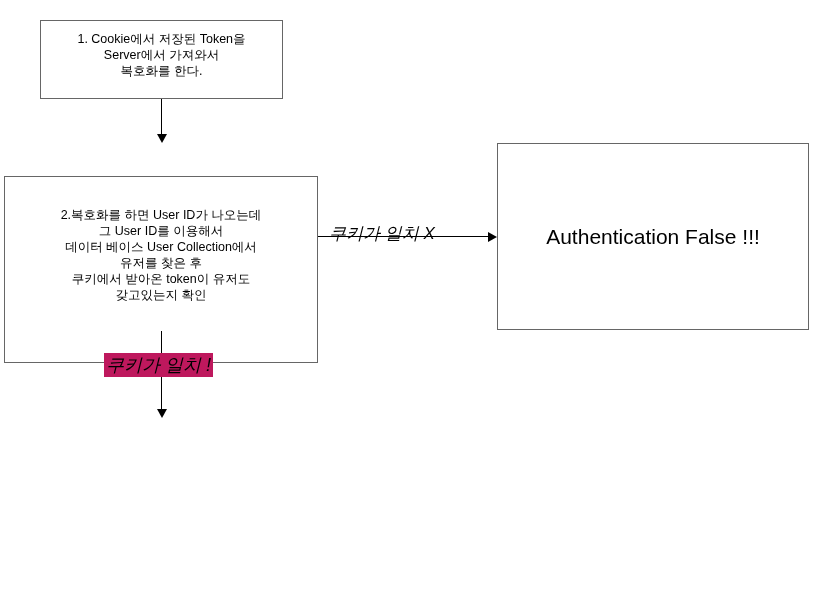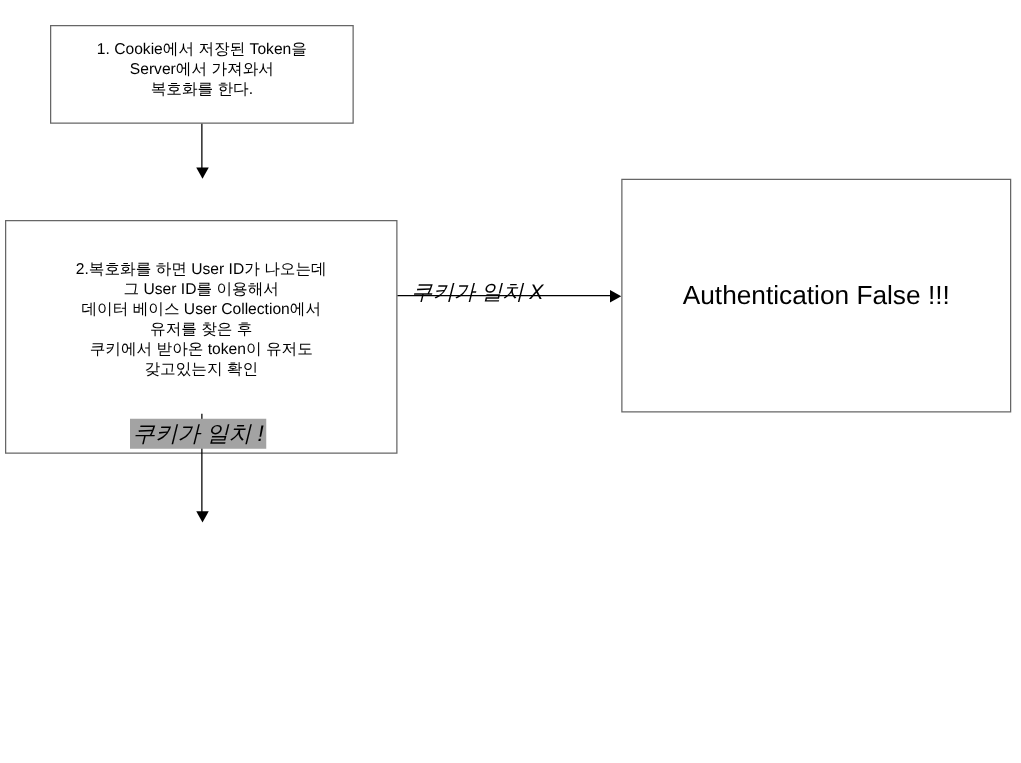--- a/index.html
+++ b/index.html
@@ -107,24 +107,24 @@
     font-style: italic;
   }
   #edge-label-match-x {
     left: 329px;
     top: 223px;
     font-size: 17px;
     line-height: 22px;
   }
   #edge-label-match-ok {
     left: 104px;
-    top: 335px;
+    top: 353px;
     font-size: 18px;
     line-height: 24px;
-    background: #a3a3a3;
+    background: #be185d;
     padding: 0 2px;
   }
 </style>
 </head>
 <body>
 
 <div id="canvas">
 
   <div class="node" id="node-step1">
     <div class="node-text">1. Cookie에서 저장된 Token을

